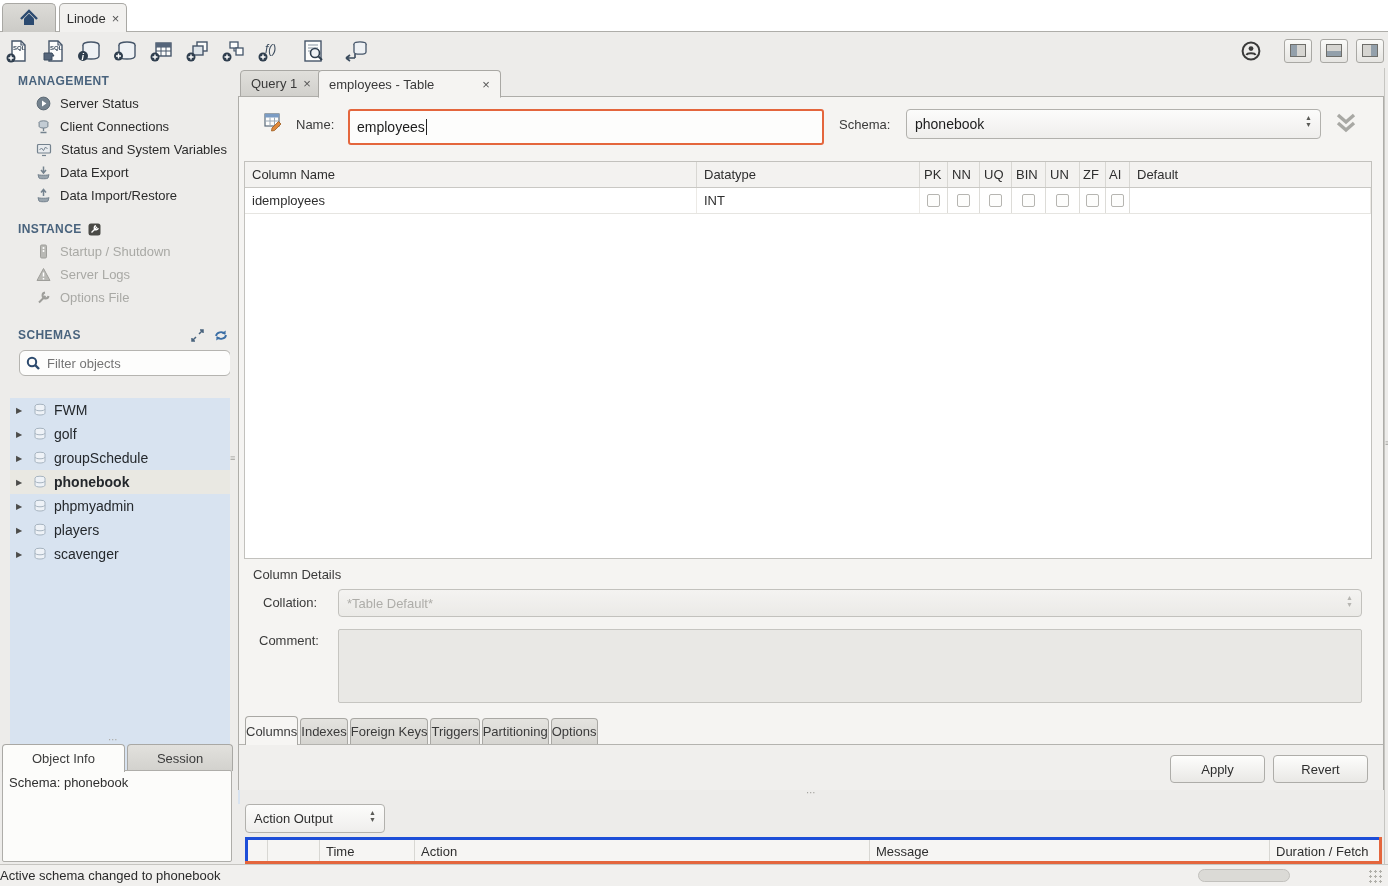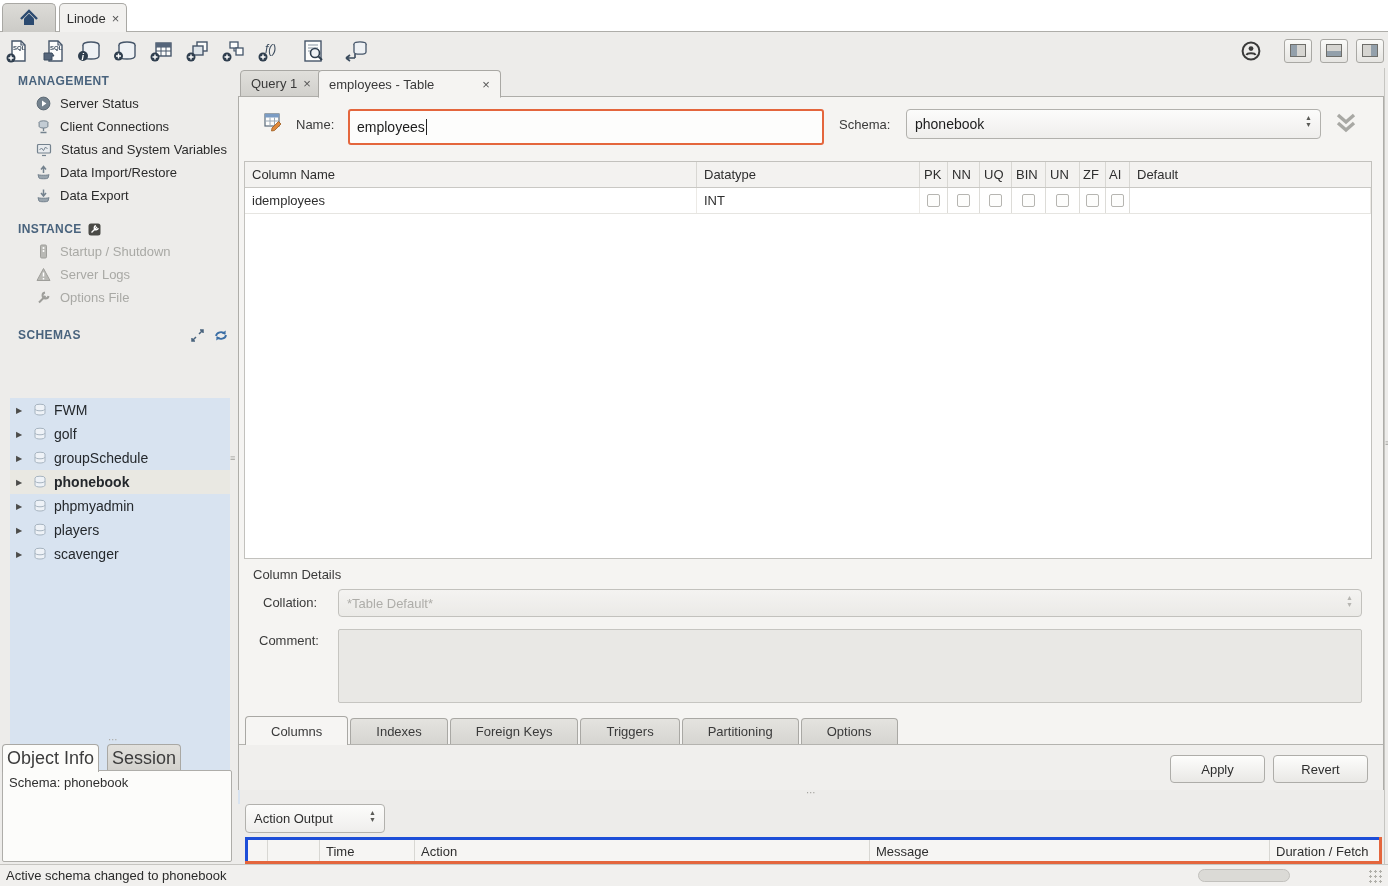--- a/index.html
+++ b/index.html
@@ -40,21 +40,21 @@
   
   .vsplit { position:absolute; top:68px; width:8px; height:796px; background:#edecea; }
   .vsplit .grip { position:absolute; left:0px; font-size:9px; color:#a09f9b; }
   .split-left { left:230px; }
   .split-right { left:1384px; width:4px; border-left:1px solid #c6c5c1; }
 
   
   .objinfo { position:absolute; left:0; top:736px; width:236px; height:128px; }
   .objinfo .minigrip { position:absolute; left:108px; top:-2px; color:#a9a8a4; font-size:10px; letter-spacing:1px; }
   .oi-tabs { position:absolute; left:2px; top:8px; height:27px; display:flex; }
-  .oi-tab { border:1px solid #a9a8a4; border-bottom:none; border-radius:4px 4px 0 0; padding:0 4px; display:flex; align-items:center; font-size:18px; background:linear-gradient(#e2e1dd,#d2d1cd); color:#3c3c3c; margin-right:8px; height:27px; }
+  .oi-tab { border:1px solid #a9a8a4; border-bottom:none; border-radius:4px 4px 0 0; padding:0 29px; display:flex; align-items:center; font-size:13px; background:linear-gradient(#e2e1dd,#d2d1cd); color:#3c3c3c; margin-right:2px; height:27px; }
   .oi-tab.active { background:#fcfcfa; z-index:2; height:28px; }
   .oi-panel { position:absolute; left:2px; top:34px; width:230px; height:92px; background:#fcfcfa; border:1px solid #aeada9; border-radius:2px; padding:4px 6px; font-size:13px; color:#2e2e2e; }
 
   
   .main { position:absolute; left:238px; top:68px; width:1146px; height:796px; }
   .etabs { position:relative; height:29px; }
   .etab { position:absolute; top:2px; height:27px; border:1px solid #a9a8a4; border-radius:4px 4px 0 0; display:flex; align-items:center; gap:6px; padding:0 10px; font-size:13px; color:#3a3a3a; }
   .etab.inactive { left:2px; background:linear-gradient(#e0dfdb,#d1d0cc); z-index:1; }
   .etab.active { left:80px; background:#f5f4f2; border-bottom:1px solid #f5f4f2; z-index:3; height:28px;gap:48px; }
   .etab .close { color:#555; font-size:13px; }
@@ -83,42 +83,42 @@
   .cb { width:13px; height:13px; border:1px solid #b6b5b1; border-radius:2px; background:#fdfdfc; }
 
   
   .cd-title { position:absolute; left:14px; top:470px; font-size:13px; color:#3a3a3a; }
   .cd-label { position:absolute; font-size:13px; color:#3a3a3a; }
   .collation { position:absolute; left:99px; top:492px; width:1024px; height:28px; background:linear-gradient(#f4f3f1,#ebeae7); border:1px solid #c2c1bd; border-radius:4px; display:flex; align-items:center; padding:0 8px; color:#aeada9; font-size:13px; }
   .comment { position:absolute; left:99px; top:532px; width:1024px; height:74px; background:#e9e8e5; border:1px solid #c6c5c1; border-radius:2px; }
 
   
   .subtabs { position:absolute; left:0px; top:617px; width:100%; height:31px; border-bottom:1px solid #b4b3af; display:flex; align-items:flex-end; padding-left:6px; }
-  .stab { border:1px solid #a9a8a4; border-bottom:none; border-radius:4px 4px 0 0; background:linear-gradient(#e4e3df,#d6d5d1); padding:0 25px; height:26px; display:flex; align-items:center; font-size:13px; color:#3a3a3a; margin-right:2px; }
+  .stab { border:1px solid #a9a8a4; border-bottom:none; border-radius:4px 4px 0 0; background:linear-gradient(#e4e3df,#d6d5d1); padding:0 0; height:26px; display:flex; align-items:center; font-size:13px; color:#3a3a3a; margin-right:2px; }
   .stab.active { background:#f6f5f3; height:29px; margin-bottom:-1px; z-index:2; }
 
   
   .applyrow { position:absolute; left:0; top:648px; width:100%; height:45px; background:#f0efed; }
   .btn { position:absolute; top:10px; width:95px; height:28px; border:1px solid #aeada9; border-radius:4px; background:linear-gradient(#fdfdfc,#e9e8e5); font-size:13px; color:#2e2e2e; display:flex; align-items:center; justify-content:center; }
   .btn.apply { right:118px; }
   .btn.revert { right:15px; }
 
   
   .hsplit { position:absolute; left:0; top:722px; width:100%; height:10px; }
   .hsplit .grip { position:absolute; left:568px; top:-3px; color:#a09f9b; font-size:10px; letter-spacing:1px; }
   .output { position:absolute; left:0; top:732px; width:1146px; height:64px; }
   .out-select { position:absolute; left:7px; top:4px; width:140px; height:29px; background:linear-gradient(#fcfcfb,#efeeec); border:1px solid #b2b1ad; border-radius:4px; display:flex; align-items:center; padding:0 8px; font-size:13px; color:#2e2e2e; }
   .out-table { position:absolute; left:7px; top:37px; right:2px; height:28px; background:#f6f5f3; border:3px solid #1d4ed8; display:flex; }
   .ocell { border-right:1px solid #d8d7d3; display:flex; align-items:center; padding:0 6px; font-size:13px; color:#2e2e2e; white-space:nowrap; overflow:hidden; }
   .ow1{width:20px;} .ow2{width:52px;} .ow3{width:95px;} .ow4{width:455px;} .ow5{width:400px;} .ow6{flex:1;border-right:none;}
   .orange-line { position:absolute; left:7px; right:2px; top:61px; height:3px; background:#e4663d; }
   .orange-side { position:absolute; right:2px; top:37px; width:3px; height:27px; background:#e4663d; }
 
   
-  .statusbar { position:absolute; left:0; top:864px; width:100%; height:22px; background:#f1f0ee; border-top:1px solid #c6c5c1; display:flex; align-items:center; padding-left:6px; font-size:13px; color:#2b2b2b; }
+  .statusbar { position:absolute; left:0; top:864px; width:100%; height:22px; background:#f1f0ee; border-top:1px solid #c6c5c1; display:flex; align-items:center; padding-left:0; font-size:13px; color:#2b2b2b; }
   .scrollpill { position:absolute; left:1198px; top:4px; width:92px; height:13px; border-radius:7px; background:#dbdad6; border:1px solid #c2c1bd; }
   .resizegrip { position:absolute; right:6px; top:4px; width:14px; height:14px;
     background-image: radial-gradient(#b0afa9 1px, transparent 1.2px);
     background-size: 5px 5px; }
   svg { display:block; }
 </style>
 </head>
 <body>
 
 <div id="app">
@@ -295,34 +295,34 @@
             <rect x="1.5" y="2.5" width="13" height="8.5" rx="1" fill="#e8ebee" stroke="#74828e" stroke-width="1.2"></rect>
             <path d="M3.5 8 l2-2 2 2.6 2-3.6 2 2" fill="none" stroke="#74828e"></path>
             <path d="M6 13.5 h4" stroke="#74828e" stroke-width="1.2"></path>
           </svg>
         </span>
       <span class="lbl">Status and System Variables</span>
     </div>
     <div class="sideitem">
       <span>
           <svg width="15" height="15" viewBox="0 0 15 15">
+            <path d="M7.5 1.5 v6 M5 5 l2.5 3 2.5 -3" fill="none" stroke="#74828e" stroke-width="1.5"></path>
+            <path d="M2 9.5 c0 1 11 1 11 0 l-1 3.5 c0 1 -9 1 -9 0 Z" fill="#9aa5ae" stroke="#74828e"></path>
+          </svg>
+        </span>
+      <span class="lbl">Data Export</span>
+    </div>
+    <div class="sideitem">
+      <span>
+          <svg width="15" height="15" viewBox="0 0 15 15">
             <path d="M7.5 8 v-6 M5 4.5 l2.5 -3 2.5 3" fill="none" stroke="#74828e" stroke-width="1.5"></path>
             <path d="M2 9.5 c0 1 11 1 11 0 l-1 3.5 c0 1 -9 1 -9 0 Z" fill="#9aa5ae" stroke="#74828e"></path>
           </svg>
         </span>
       <span class="lbl">Data Import/Restore</span>
-    </div>
-    <div class="sideitem">
-      <span>
-          <svg width="15" height="15" viewBox="0 0 15 15">
-            <path d="M7.5 1.5 v6 M5 5 l2.5 3 2.5 -3" fill="none" stroke="#74828e" stroke-width="1.5"></path>
-            <path d="M2 9.5 c0 1 11 1 11 0 l-1 3.5 c0 1 -9 1 -9 0 Z" fill="#9aa5ae" stroke="#74828e"></path>
-          </svg>
-        </span>
-      <span class="lbl">Data Export</span>
     </div>
 
     <div class="sec-title" style="margin-top:9px">
       <span>INSTANCE</span>
       <span>
           <svg width="13" height="13" viewBox="0 0 13 13">
             <rect x="0.5" y="0.5" width="12" height="12" rx="2.5" fill="#4a4a46"></rect>
             <path d="M3.5 9.5 L9 4 M8 2.8 a2 2 0 1 0 2.2 2.2" fill="none" stroke="#fff" stroke-width="1.4"></path>
           </svg>
         </span>
@@ -365,20 +365,29 @@
           </span>
         <span>
             <svg width="14" height="13" viewBox="0 0 14 13">
               <path d="M2 7 a5 4.5 0 0 1 9 -2" fill="none" stroke="#3b6ea5" stroke-width="1.8"></path>
               <path d="M11.8 1.5 L11.3 5.4 L7.6 4.2 Z" fill="#3b6ea5"></path>
               <path d="M12 6 a5 4.5 0 0 1 -9 2" fill="none" stroke="#3b6ea5" stroke-width="1.8"></path>
               <path d="M2.2 11.5 L2.7 7.6 L6.4 8.8 Z" fill="#3b6ea5"></path>
             </svg>
           </span>
       </span>
+    </div>
+    <div class="filterbox">
+      <span>
+          <svg width="15" height="15" viewBox="0 0 15 15">
+            <circle cx="6" cy="6" r="4.2" fill="none" stroke="#2c4a6e" stroke-width="2"></circle>
+            <path d="M9.2 9.2 L13 13" stroke="#2c4a6e" stroke-width="2.4"></path>
+          </svg>
+        </span>
+      <input placeholder="Filter objects" style="">
     </div>
 
     <div class="schema-list">
       <div class="srow">
         <span class="exp">▶</span>
         <span>
             <svg width="14" height="14" viewBox="0 0 14 14">
               <ellipse cx="7" cy="3" rx="5" ry="1.8" fill="#eef2f7" stroke="#a7b4c0"></ellipse>
               <path d="M2 3 v7.2 c0 1 2.2 1.8 5 1.8 s5 -.8 5 -1.8 V3" fill="#eef2f7" stroke="#a7b4c0"></path>
               <path d="M2 6 c0 1 2.2 1.8 5 1.8 s5 -.8 5 -1.8" fill="none" stroke="#a7b4c0"></path>

